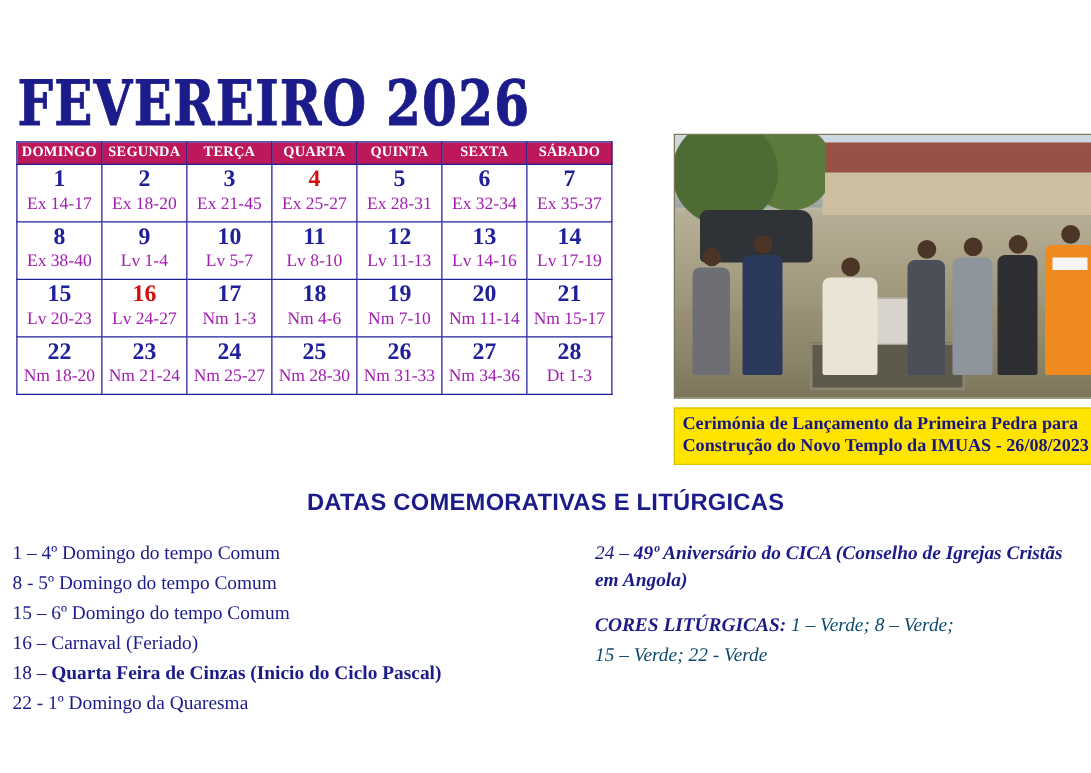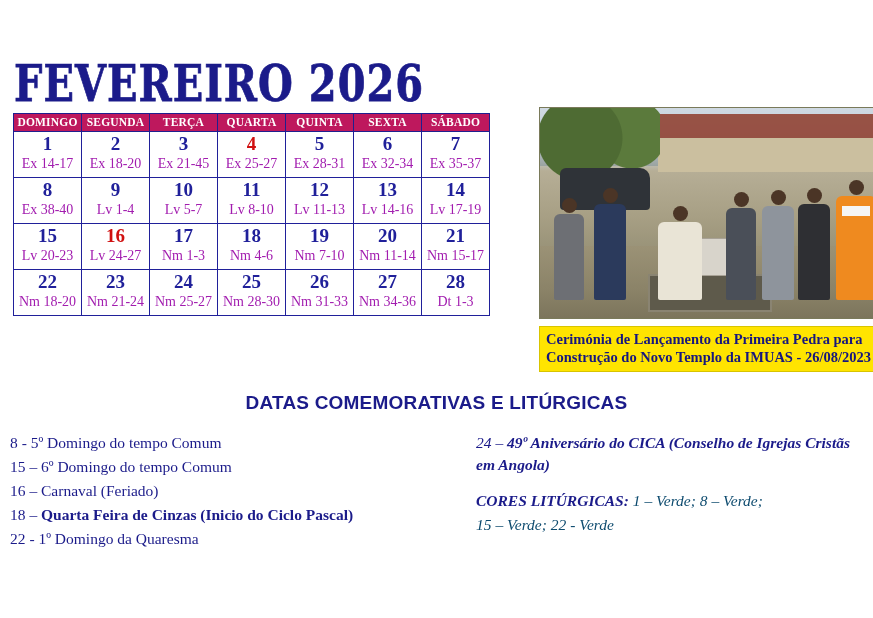--- a/index.html
+++ b/index.html
@@ -368,20 +368,21 @@
   </div>
   <div id="caption">
     <span>Cerimónia de Lançamento da Primeira Pedra para</span><br>
     <span>Construção do Novo Templo da IMUAS - 26/08/2023</span>
   </div>
 </div>
 
 <div id="section-title">DATAS COMEMORATIVAS E LITÚRGICAS</div>
 
 <div class="col" id="col-left">
+  <p><span>1</span><span> – </span><span>4º Domingo do tempo Comum</span></p>
   <p><span>8</span><span> - </span><span>5º Domingo do tempo Comum</span></p>
   <p><span>15</span><span> – </span><span>6º Domingo do tempo Comum</span></p>
   <p><span>16</span><span> – </span><span>Carnaval (Feriado)</span></p>
   <p><span>18</span><span> – </span><span class="b">Quarta Feira de Cinzas (Inicio do Ciclo Pascal)</span></p>
   <p><span>22</span><span> - </span><span>1º Domingo da Quaresma</span></p>
 </div>
 
 <div class="col" id="col-right">
   <p><span>24</span><span> – </span><span class="b">49º Aniversário do CICA (Conselho de Igrejas Cristãs em Angola)</span></p>
   <div class="spacer"></div>

